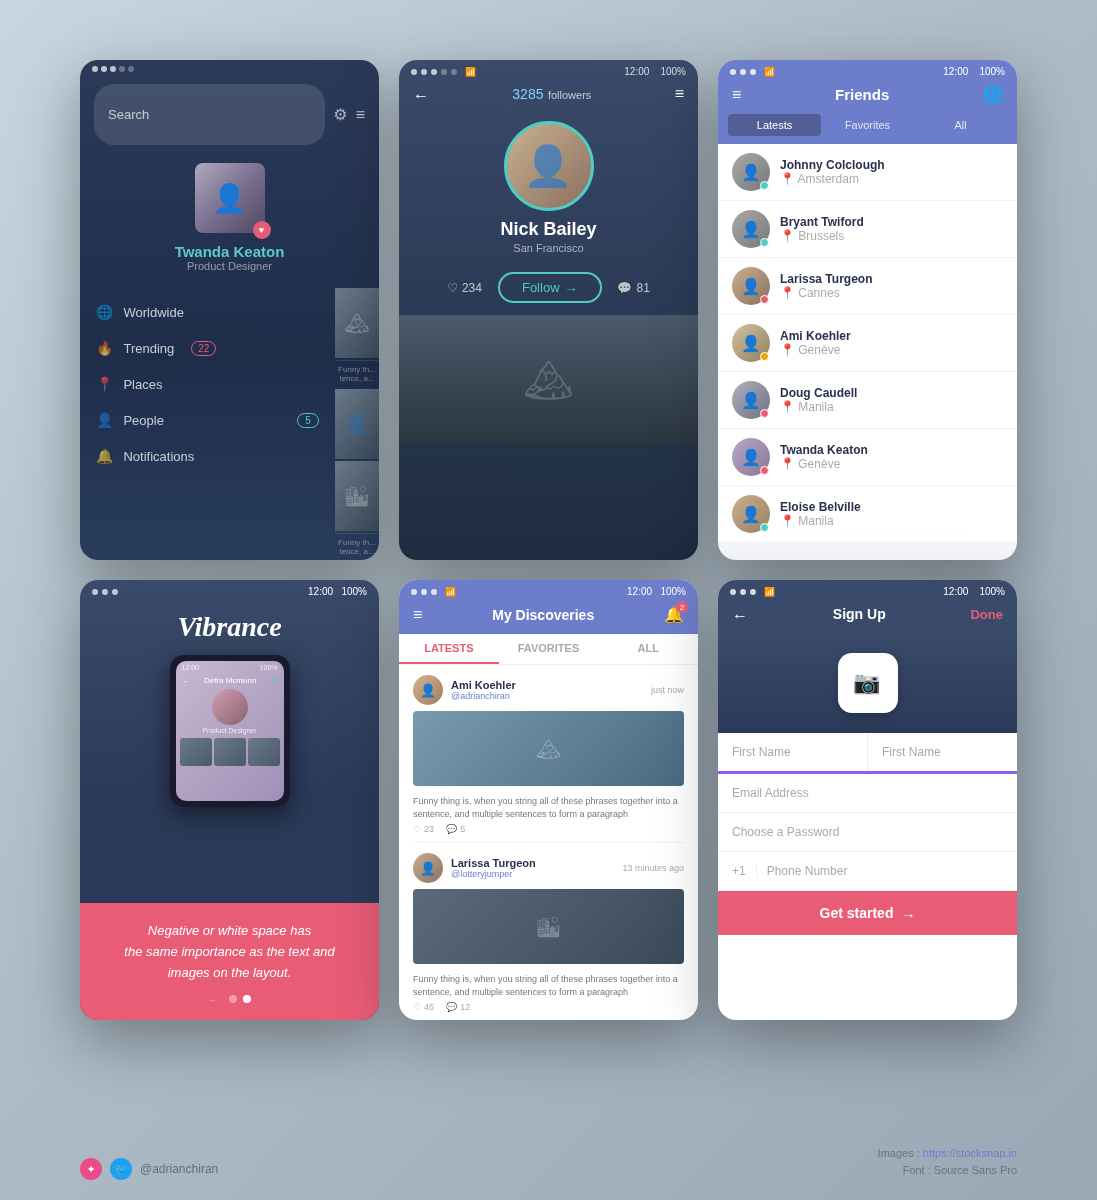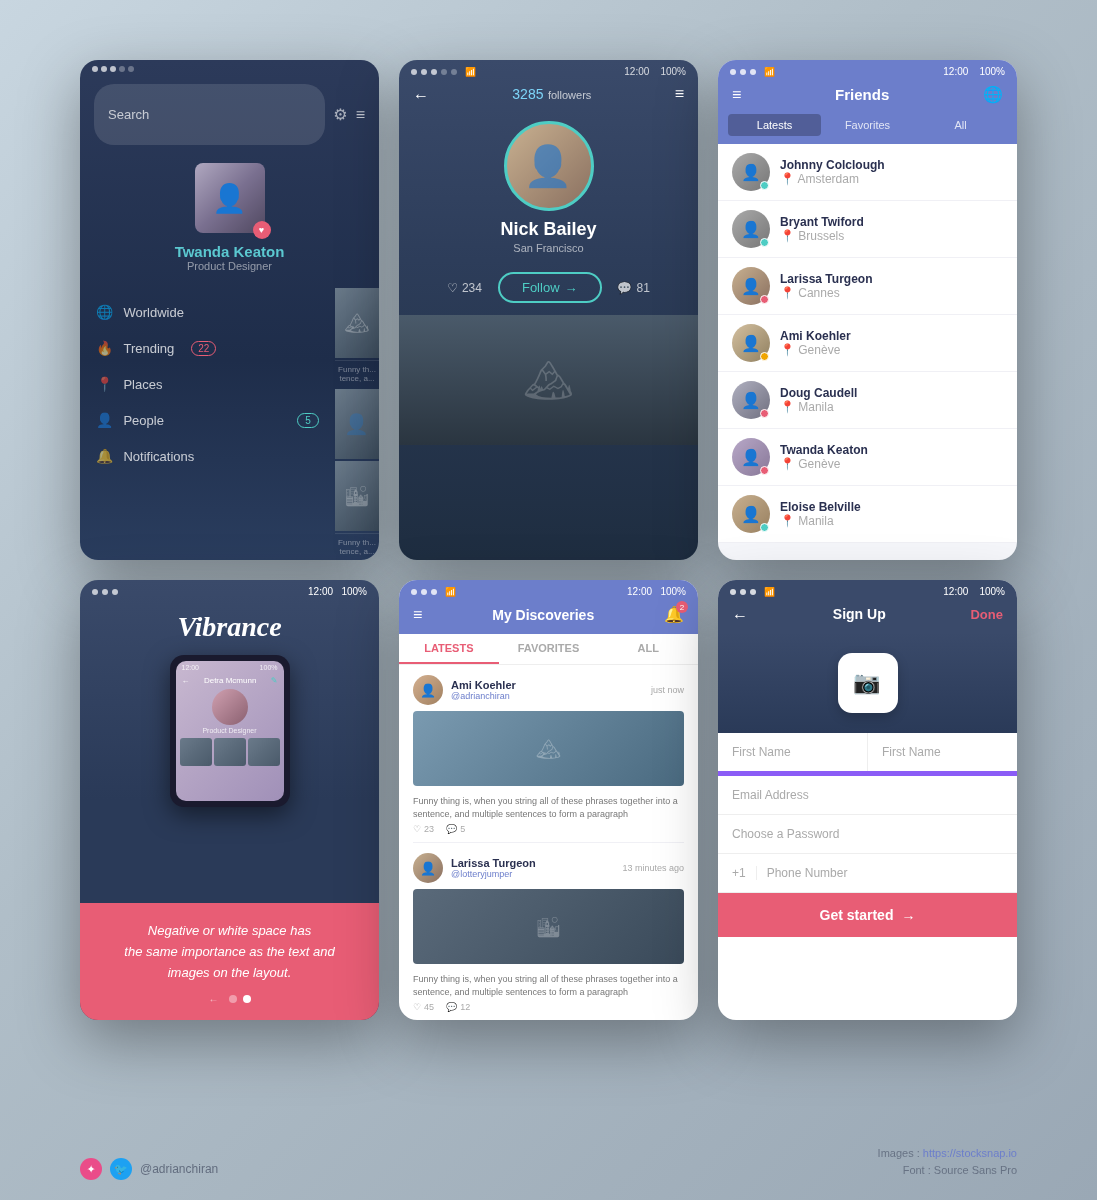--- a/index.html
+++ b/index.html
@@ -387,21 +387,21 @@
     }
     .card6-photo-btn {
       width: 60px; height: 60px; border-radius: 14px;
       background: white;
       display: flex; align-items: center; justify-content: center;
       box-shadow: 0 4px 12px rgba(0,0,0,0.2);
     }
     .card6-camera-icon { font-size: 22px; color: #e85d75; }
     .card6-form { padding: 0; }
     .card6-form-row {
-      display: flex; border-bottom: 5px solid #8b5cf6; align-items: center;
+      display: flex; border-bottom: 3px solid #8b5cf6; align-items: center;
     }
     .card6-form-field {
       flex: 1; padding: 12px 14px;
       font-size: 12px; color: #aaa;
       border-right: 1px solid #eee;
     }
     .card6-form-field:last-child { border-right: none; }
     .card6-form-fullrow {
       border-bottom: 1px solid #eee;
       padding: 12px 14px;

